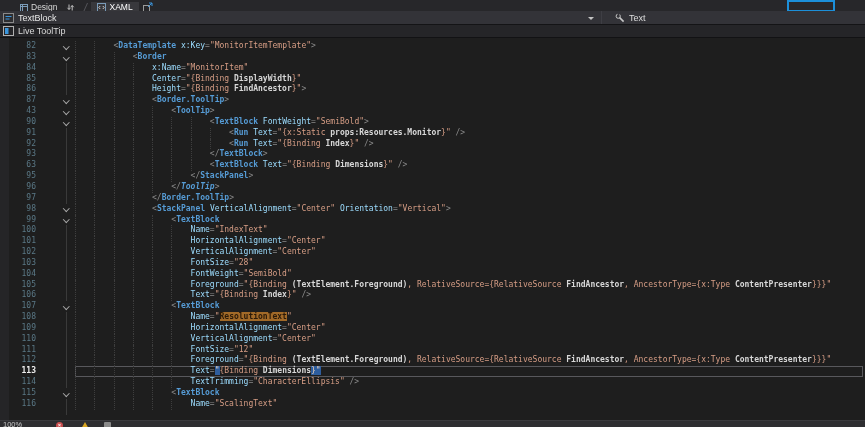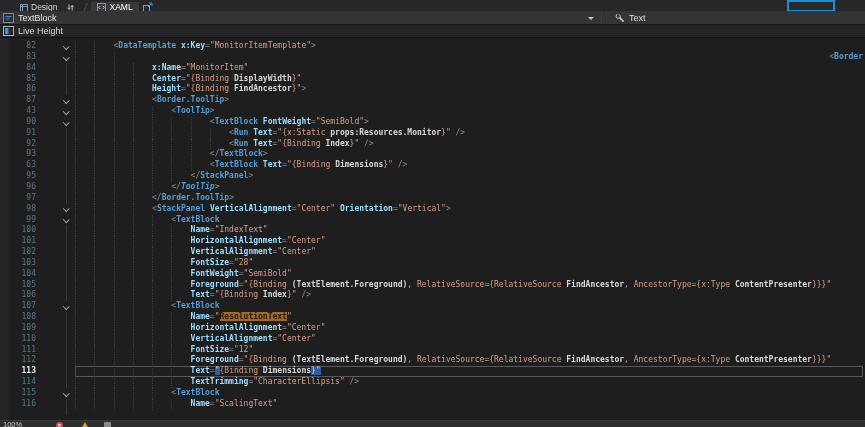--- a/index.html
+++ b/index.html
@@ -44,21 +44,21 @@
   .fold{position:absolute;left:61px;top:0;width:11px;height:100%;background:#1e1e1e;
     display:flex;align-items:center;justify-content:center;}
   .fold::after{content:"";width:3.5px;height:3.5px;border:solid #a8a8a8;
     border-width:0 1px 1px 0;transform:rotate(45deg);margin-top:-1px;}
   .codecell{position:absolute;left:75px;right:2px;top:0;bottom:0;}
   .ig{position:absolute;top:0;bottom:0;width:0;border-left:1px dotted #3e3e3e;}
   .ctext{display:block;position:relative;white-space:pre;
     font:8px "DejaVu Sans Mono",monospace;line-height:10.857px;}
   .s-d{color:#8a8a8a;}
   .s-e{color:#569cd6;font-weight:bold;}
-  .s-a{color:#9cdcfe;font-weight:bold;}
+  .s-a{color:#9cdcfe;font-weight:normal;}
   .s-v{color:#d69d85;}
   .s-m{color:#d8d8d8;font-weight:bold;}
   .s-hf{background:#a26a28;color:#2b1a08;font-weight:bold;}
   .s-hb{background:#2e5d9d;color:#e8d0b8;}
   .cur .codecell{outline:1px solid #58585c;outline-offset:-1px;}
   .cur .ln{color:#f0f0f0;font-weight:bold;}
 
   
   .statusbar{position:absolute;left:0;bottom:0;right:0;height:7px;background:#2e2e31;
     border-top:1px solid #3a3a3d;box-sizing:border-box;overflow:hidden;
@@ -138,21 +138,21 @@
   </div>
 </div>
 
 <div class="previewbar">
   <span>
       <svg width="11" height="10" style="display:block">
     <rect x="0.5" y="0.5" width="10" height="9" fill="none" stroke="#b0b0b0"></rect>
     <rect x="2" y="2" width="3.5" height="6" fill="#3a96dd"></rect>
       </svg>
     </span>
-  <span>Live Height</span>
+  <span>Live ToolTip</span>
 </div>
 
 <div class="codearea">
   <div class="leftmargin"></div>
   <div class="foldline"></div>
   <div>
       <div class="crow">
         <span class="ln">82</span>
         <span class="fold"></span>
         <div class="codecell">
@@ -161,21 +161,21 @@
           <span class="ctext" style="padding-left: 38.528px;"><span class="s-d">&lt;</span><span class="s-e">DataTemplate</span><span class="s-d"> </span><span class="s-a">x:Key</span><span class="s-d">=</span><span class="s-v">"MonitorItemTemplate"</span><span class="s-d">&gt;</span></span>
         </div>
       </div>
       <div class="crow">
         <span class="ln">83</span>
         <span class="fold"></span>
         <div class="codecell">
           <i class="ig" style="left: 0px;"></i>
           <i class="ig" style="left: 19.264px;"></i>
           <i class="ig" style="left: 38.528px;"></i>
-          <span class="ctext" style="padding-left: 57.792px; text-align: right;"><span class="s-d">&lt;</span><span class="s-e">Border</span></span>
+          <span class="ctext" style="padding-left: 57.792px;"><span class="s-d">&lt;</span><span class="s-e">Border</span></span>
         </div>
       </div>
       <div class="crow">
         <span class="ln">84</span>
         <div class="codecell">
           <i class="ig" style="left: 0px;"></i>
           <i class="ig" style="left: 19.264px;"></i>
           <i class="ig" style="left: 38.528px;"></i>
           <i class="ig" style="left: 57.792px;"></i>
           <span class="ctext" style="padding-left: 77.056px;"><span class="s-a">x:Name</span><span class="s-d">=</span><span class="s-v">"MonitorItem"</span></span>

